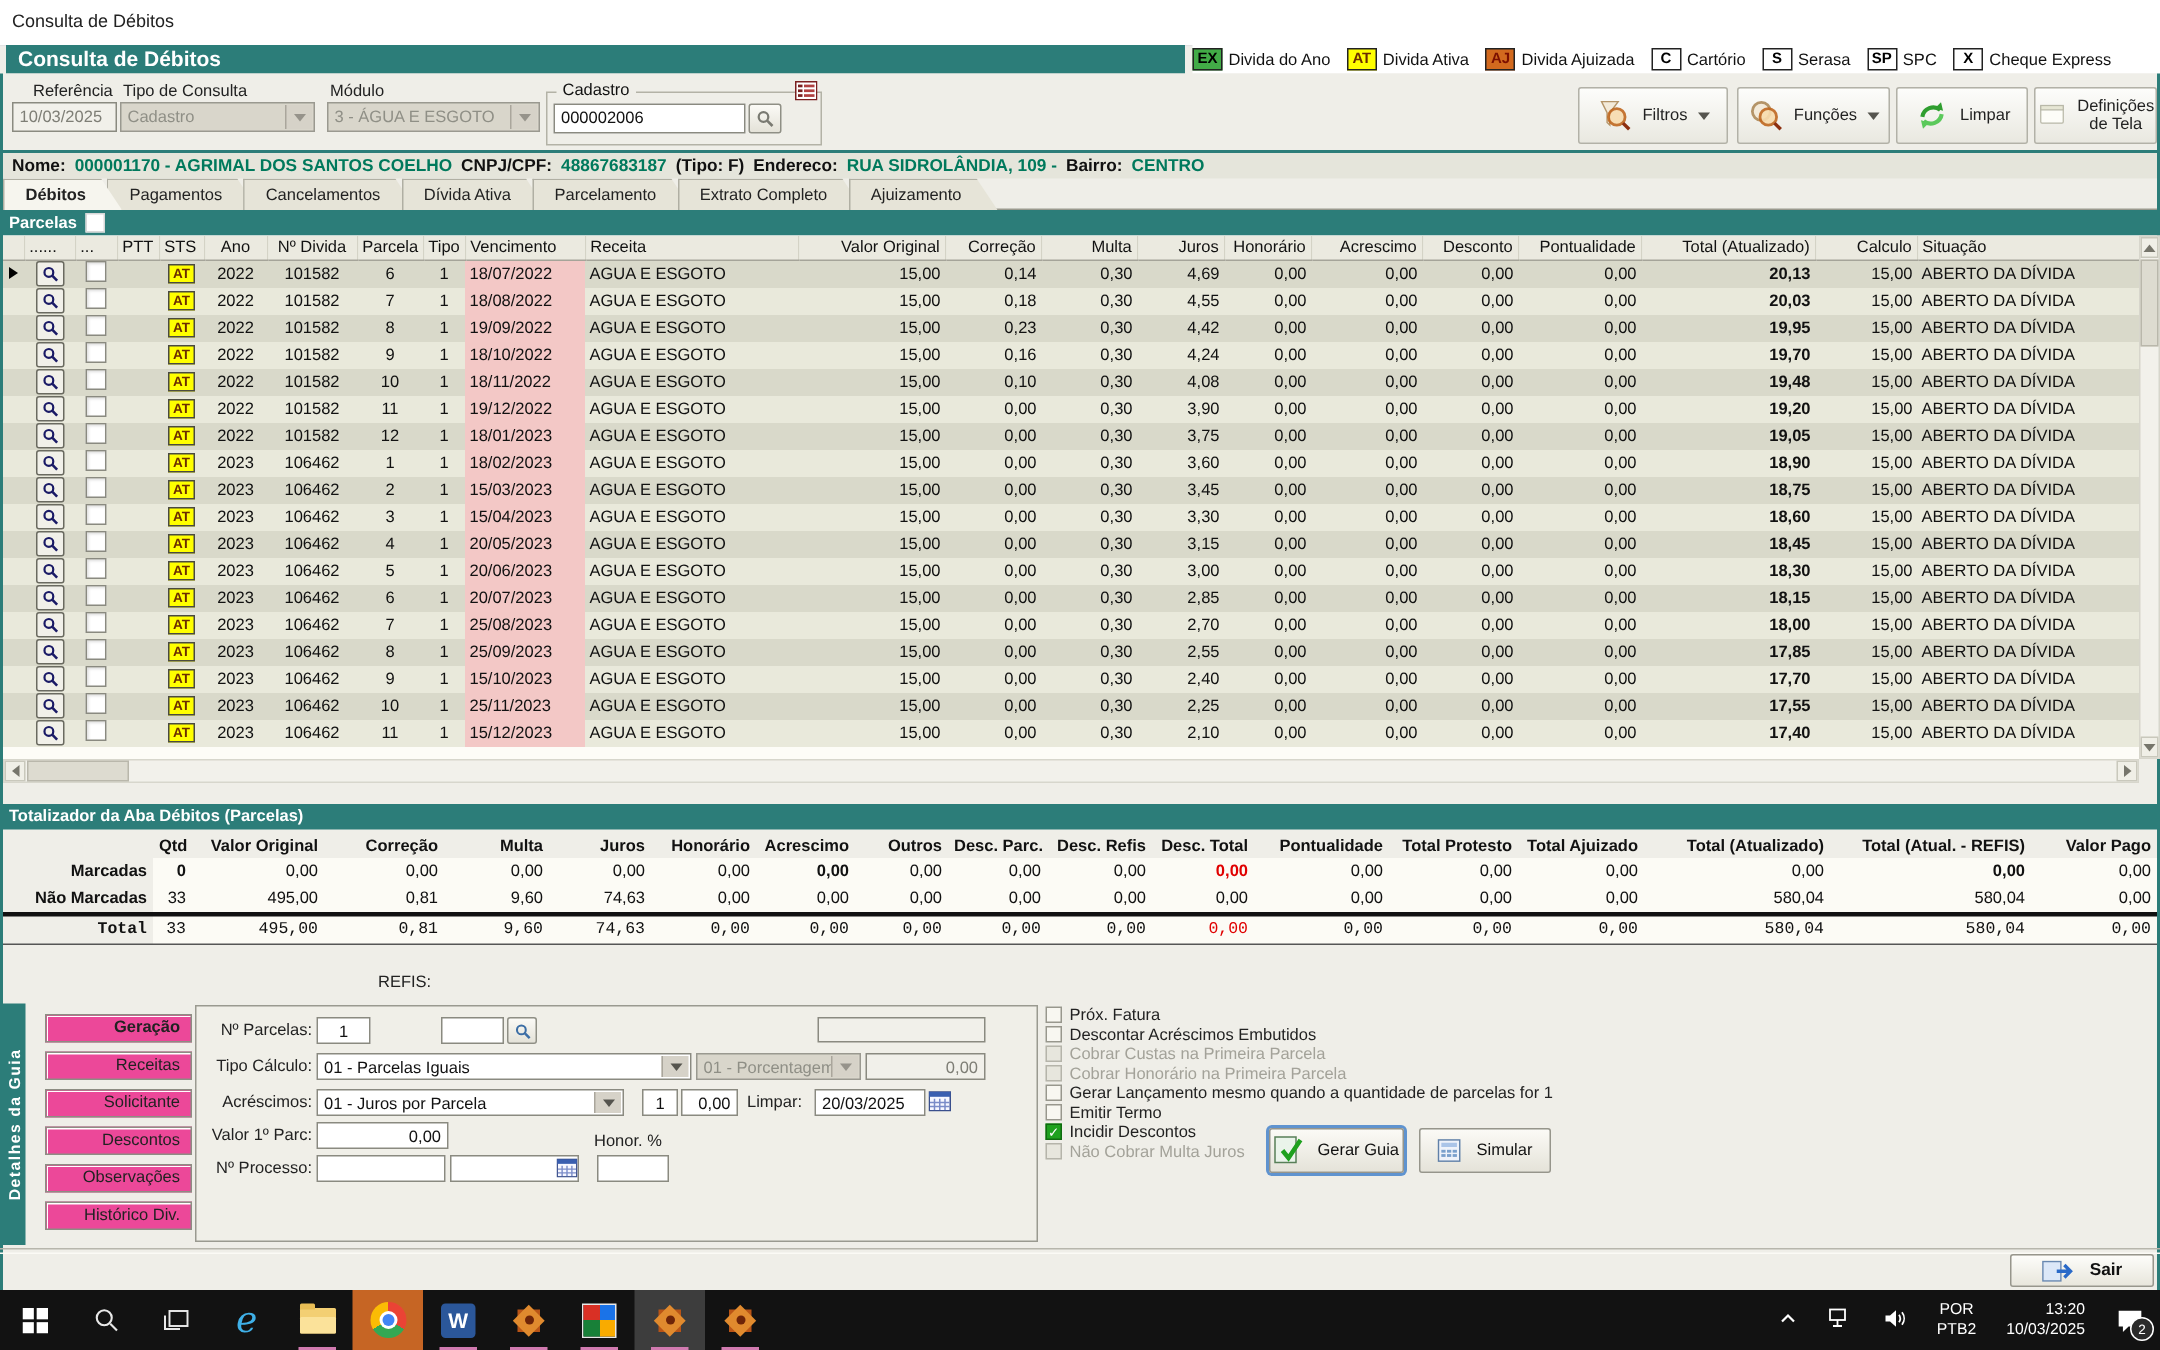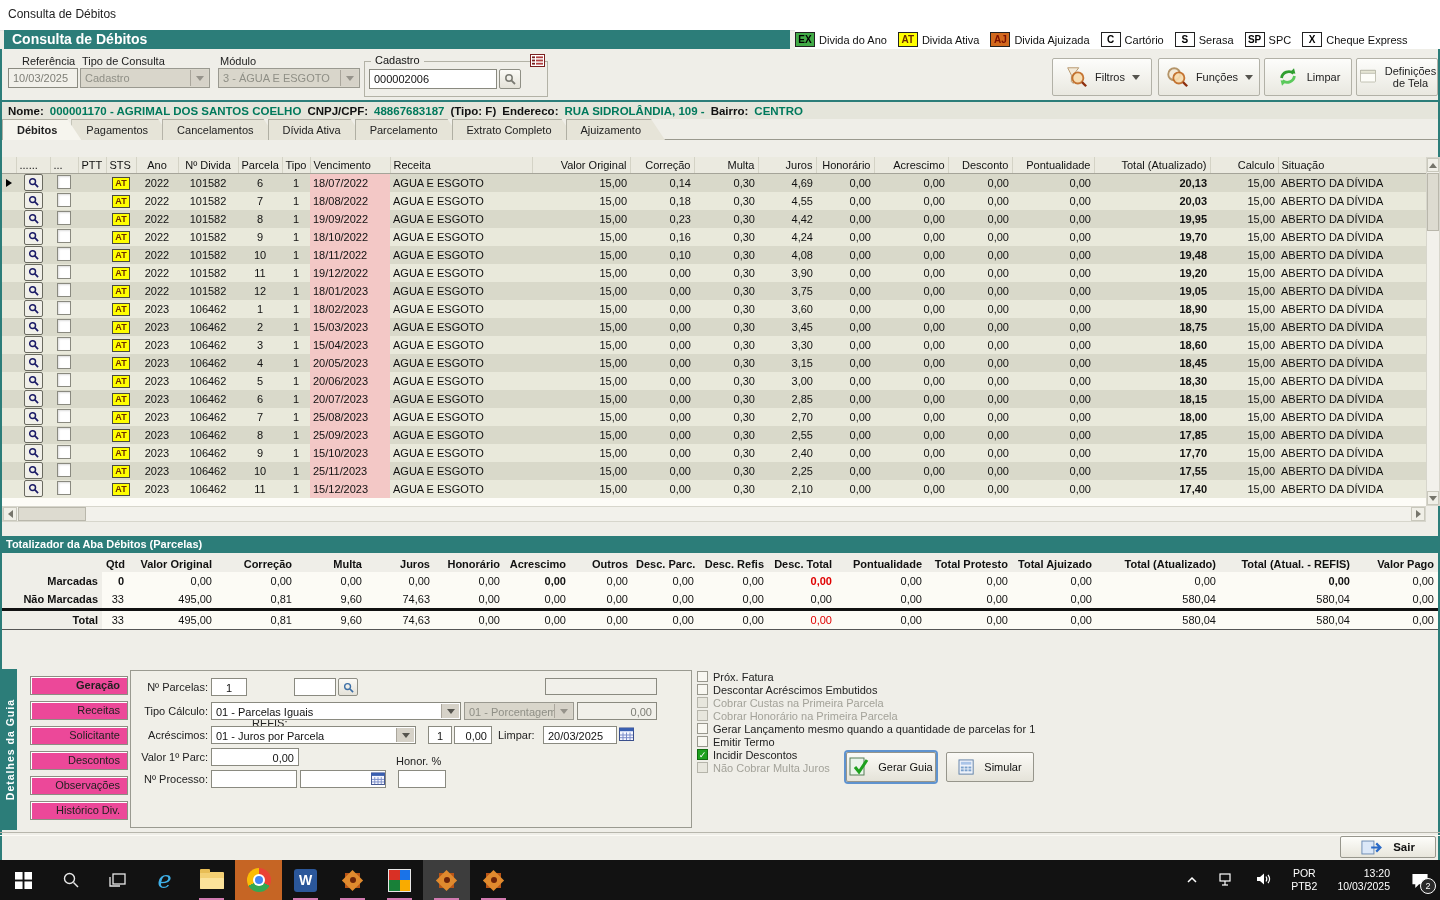--- a/index.html
+++ b/index.html
@@ -86,21 +86,21 @@
   .tri-lf{width:0;height:0;border-top:4px solid transparent;border-bottom:4px solid transparent;border-right:5px solid #76756b;}
   .tri-rt{width:0;height:0;border-top:4px solid transparent;border-bottom:4px solid transparent;border-left:5px solid #76756b;}
 
   
   .totbar{position:absolute;left:2px;top:536px;width:1436px;height:17px;background:#2c7d79;color:#fff;font-weight:bold;
           line-height:17px;padding-left:4px;box-sizing:border-box;}
   #tot-table{position:absolute;left:2px;top:556px;border-collapse:collapse;table-layout:fixed;width:1436px;font-size:11px;}
   #tot-table th{font-weight:bold;padding:0 4px;height:16px;text-align:right;white-space:nowrap;background:#efeee8;}
   #tot-table td{background:#fcfbf5;padding:0 4px;height:18px;text-align:right;white-space:nowrap;}
   #tot-table .rowlbl{text-align:right;font-weight:bold;background:#efeee8;}
-  #tot-table tr.totalrow td,#tot-table tr.totalrow .rowlbl{border-top:3px solid #111;border-bottom:1px solid #555;font-weight:normal;}
+  #tot-table tr.totalrow td,#tot-table tr.totalrow .rowlbl{border-top:3px solid #111;border-bottom:1px solid #555;font-weight:normal;font-family:Liberation Mono, monospace;}
   #tot-table tr.totalrow .rowlbl{font-weight:bold;}
   .redv{color:#e00000;font-weight:bold;}
   .boldv{font-weight:bold;}
 
   
   .guiabar{position:absolute;left:2px;top:652px;width:1436px;height:17px;background:#2c7d79;color:#fff;font-weight:bold;
            line-height:17px;padding-left:4px;box-sizing:border-box;}
   .sidestrip{position:absolute;left:2px;top:669px;width:15px;height:161px;background:#2c7d79;color:#fff;
              display:flex;align-items:center;justify-content:center;}
   .sidestrip span{writing-mode:vertical-rl;transform:rotate(180deg);font-weight:bold;font-size:10.5px;letter-spacing:1px;}
@@ -293,20 +293,24 @@
   <div class="tabs">
       <div class="tab active">Débitos</div>
       <div class="tab">Pagamentos</div>
       <div class="tab">Cancelamentos</div>
       <div class="tab">Dívida Ativa</div>
       <div class="tab">Parcelamento</div>
       <div class="tab">Extrato Completo</div>
       <div class="tab">Ajuizamento</div>
     </div>
 
+  <div class="parcbar">
+    <span>Parcelas</span>
+    <span class="wcb"></span>
+  </div>
 
   <div class="gridwrap">
     <table id="grid-table">
         <colgroup>
           <col style="width:14px">
           <col style="width:34px">
           <col style="width:28px">
           <col style="width:28px">
           <col style="width:30px">
           <col style="width:42px">
@@ -1014,21 +1018,21 @@
       <div class="gbtn">Solicitante</div>
       <div class="gbtn">Descontos</div>
       <div class="gbtn">Observações</div>
       <div class="gbtn">Histórico Div.</div>
     </div>
 
   <div class="formpanel"></div>
 
   <span class="rlab" style="left:138px;top:681px;width:70px">Nº Parcelas:</span>
   <div class="inpt" style="left:211px;top:678px;width:36px;height:18px;text-align:center">1</div>
-  <span class="rlab" style="left:252px;top:717px">REFIS:</span>
+  <span class="rlab" style="left:252px;top:649px">REFIS:</span>
   <div class="inpt" style="left:294px;top:678px;width:42px;height:18px"></div>
   <div class="sqbtn" style="left:338px;top:678px;width:20px;height:18px">
     <svg width="11" height="11" viewBox="0 0 12 12">
         <circle cx="5" cy="5" r="3.2" fill="none" stroke="#3c6ea5" stroke-width="1.5"></circle>
         <line x1="7.6" y1="7.6" x2="11" y2="11" stroke="#3c6ea5" stroke-width="1.8"></line>
       </svg>
   </div>
   <div class="inpt gray" style="left:545px;top:678px;width:112px;height:17px"></div>
 
   <span class="rlab" style="left:128px;top:705px;width:80px">Tipo Cálculo:</span>

